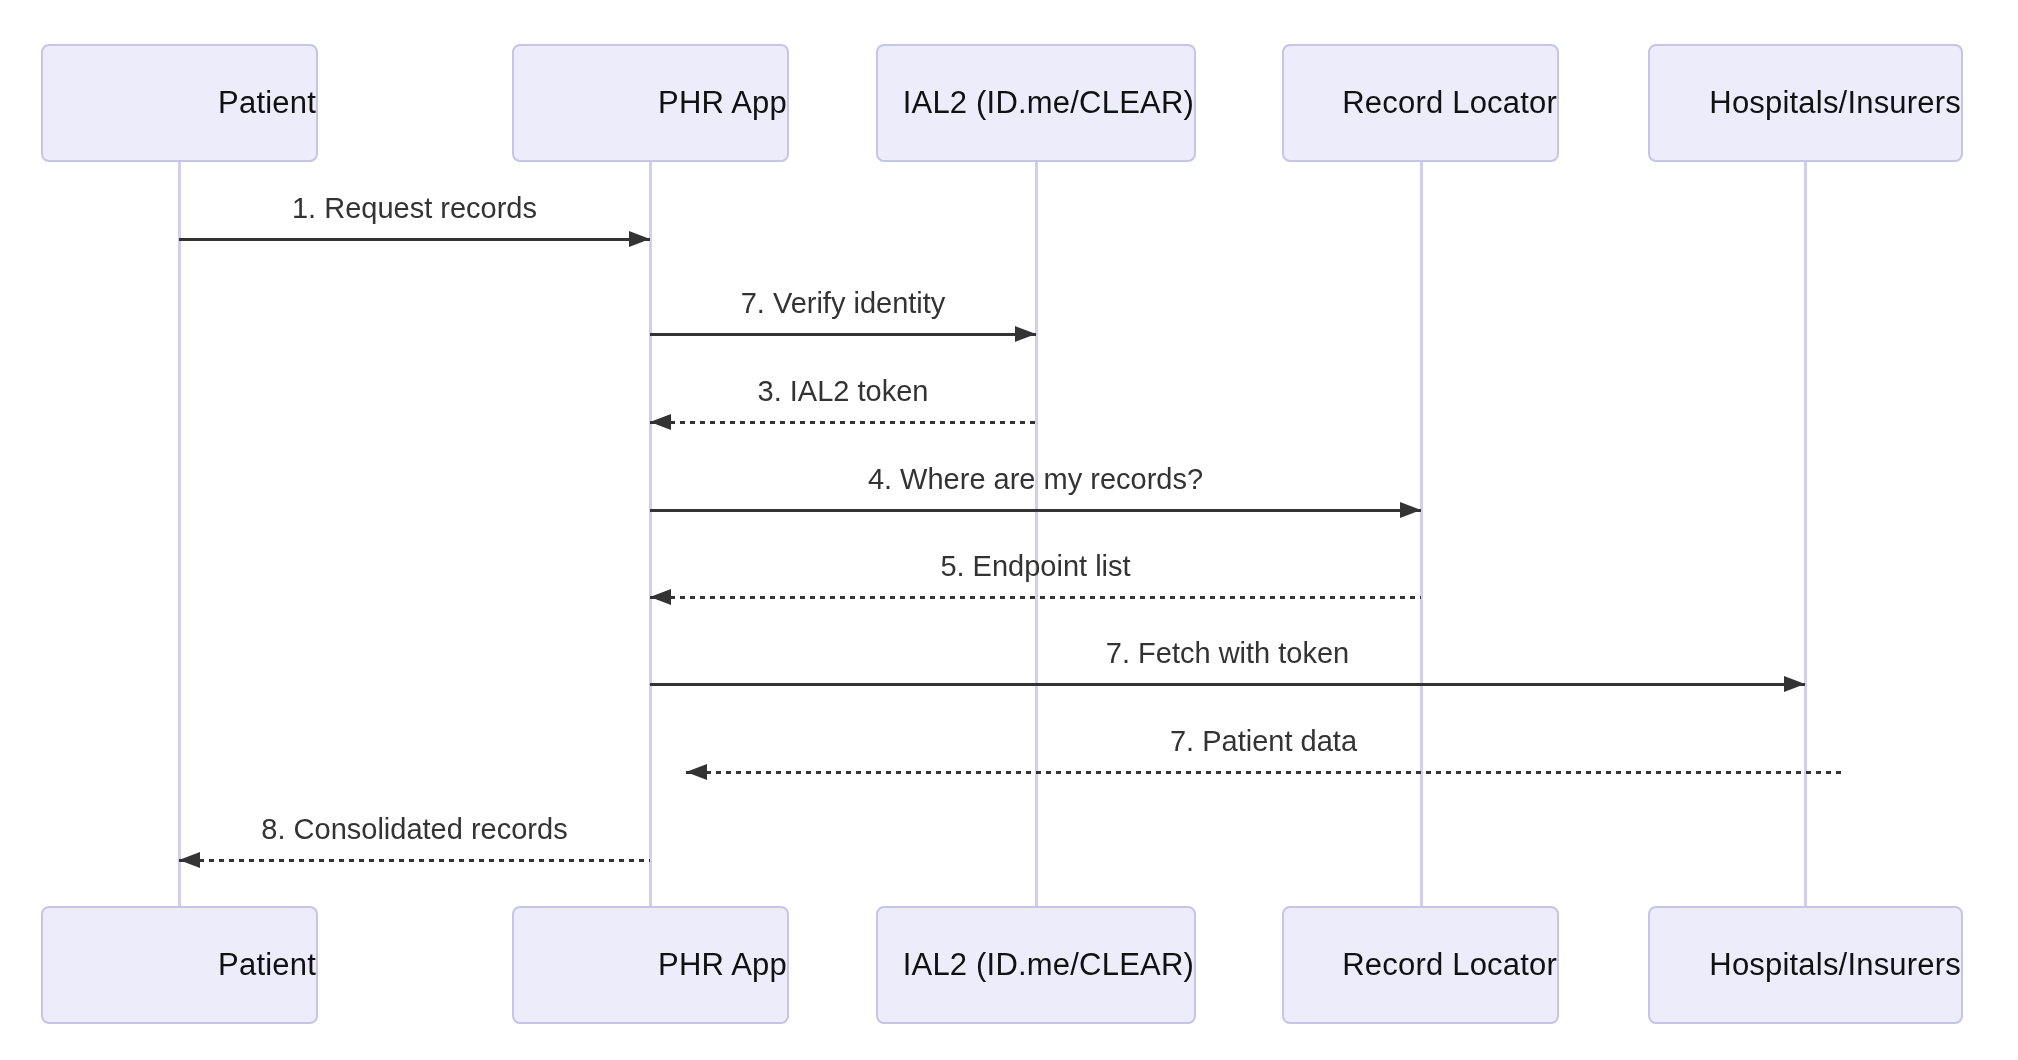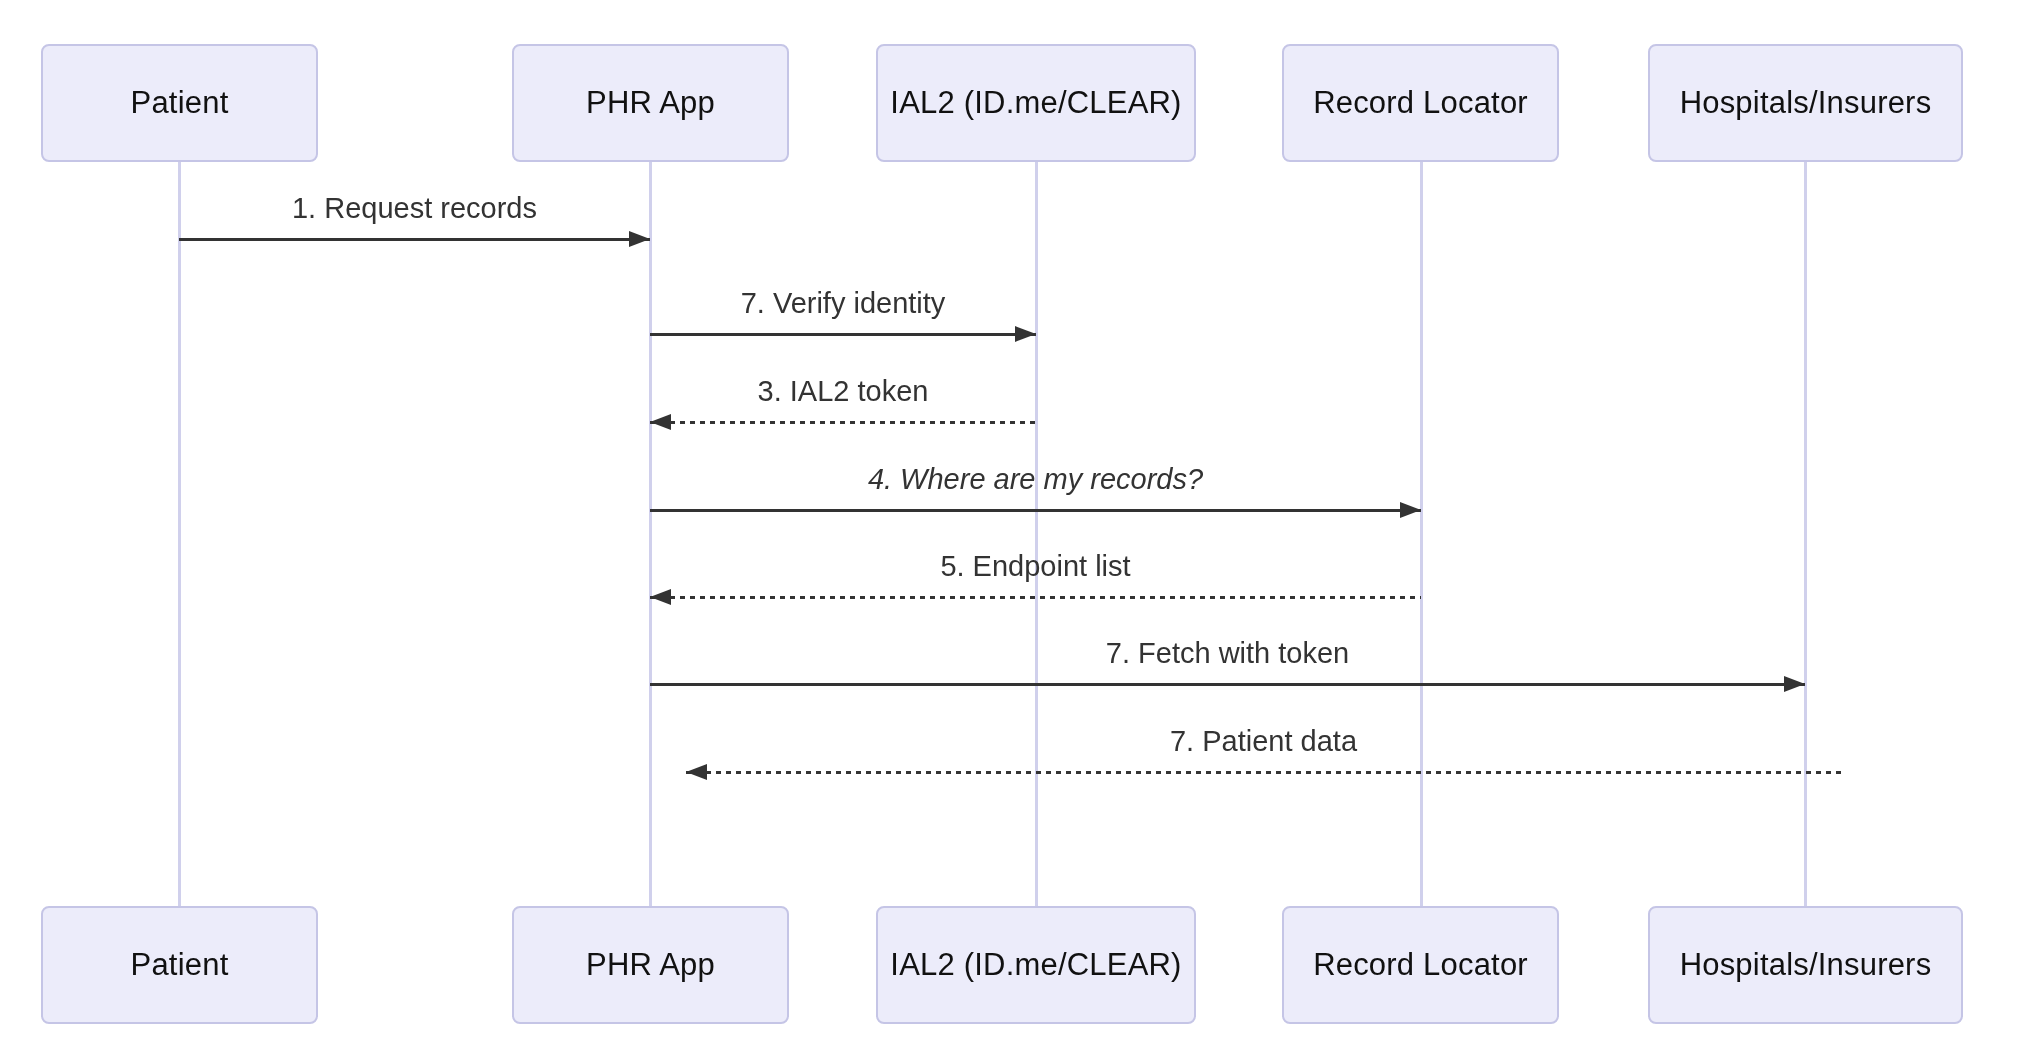--- a/index.html
+++ b/index.html
@@ -18,21 +18,21 @@
   
   .actor {
     position: absolute;
     height: 118px;
     background: #ECECFA;
     border: 2px solid #C5C5E6;
     border-radius: 8px;
     box-sizing: border-box;
     display: flex;
     align-items: center;
-    justify-content: center;
+    justify-content: flex-end;
   }
   .actor-label {
     font-size: 31px;
     color: #111111;
     letter-spacing: 0.2px;
     white-space: nowrap;
   }
   
   .lifeline {
     position: absolute;
@@ -125,21 +125,21 @@
     </div>
   </div>
 
   <div class="message" style="left:650px; top:373px; width:386px;">
     <div class="msg-label">3. IAL2 token</div>
     <div class="msg-line dashed">
       <span class="arrowhead left"></span>
     </div>
   </div>
 
-  <div class="message" style="left:650px; top:461px; width:771px;font-style:italic;">
+  <div class="message" style="left:650px; top:461px; width:771px;">
     <div class="msg-label">4. Where are my records?</div>
     <div class="msg-line solid">
       <span class="arrowhead right"></span>
     </div>
   </div>
 
   <div class="message" style="left:650px; top:548px; width:771px;">
     <div class="msg-label">5. Endpoint list</div>
     <div class="msg-line dashed">
       <span class="arrowhead left"></span>
@@ -153,20 +153,26 @@
     </div>
   </div>
 
   <div class="message" style="left:686px; top:723px; width:1155px;">
     <div class="msg-label">7. Patient data</div>
     <div class="msg-line dashed">
       <span class="arrowhead left"></span>
     </div>
   </div>
 
+  <div class="message" style="left:179px; top:811px; width:471px;">
+    <div class="msg-label">8. Consolidated records</div>
+    <div class="msg-line dashed">
+      <span class="arrowhead left"></span>
+    </div>
+  </div>
 
   <div class="actor" style="left:41px;  top:906px; width:277px;">
     <span class="actor-label">Patient</span>
   </div>
   <div class="actor" style="left:512px; top:906px; width:277px;">
     <span class="actor-label">PHR App</span>
   </div>
   <div class="actor" style="left:876px; top:906px; width:320px;">
     <span class="actor-label">IAL2 (ID.me/CLEAR)</span>
   </div>

